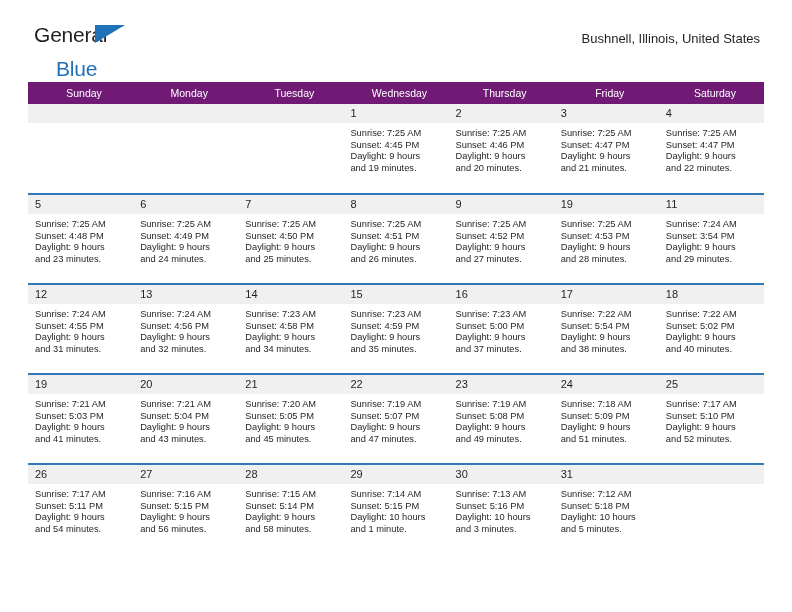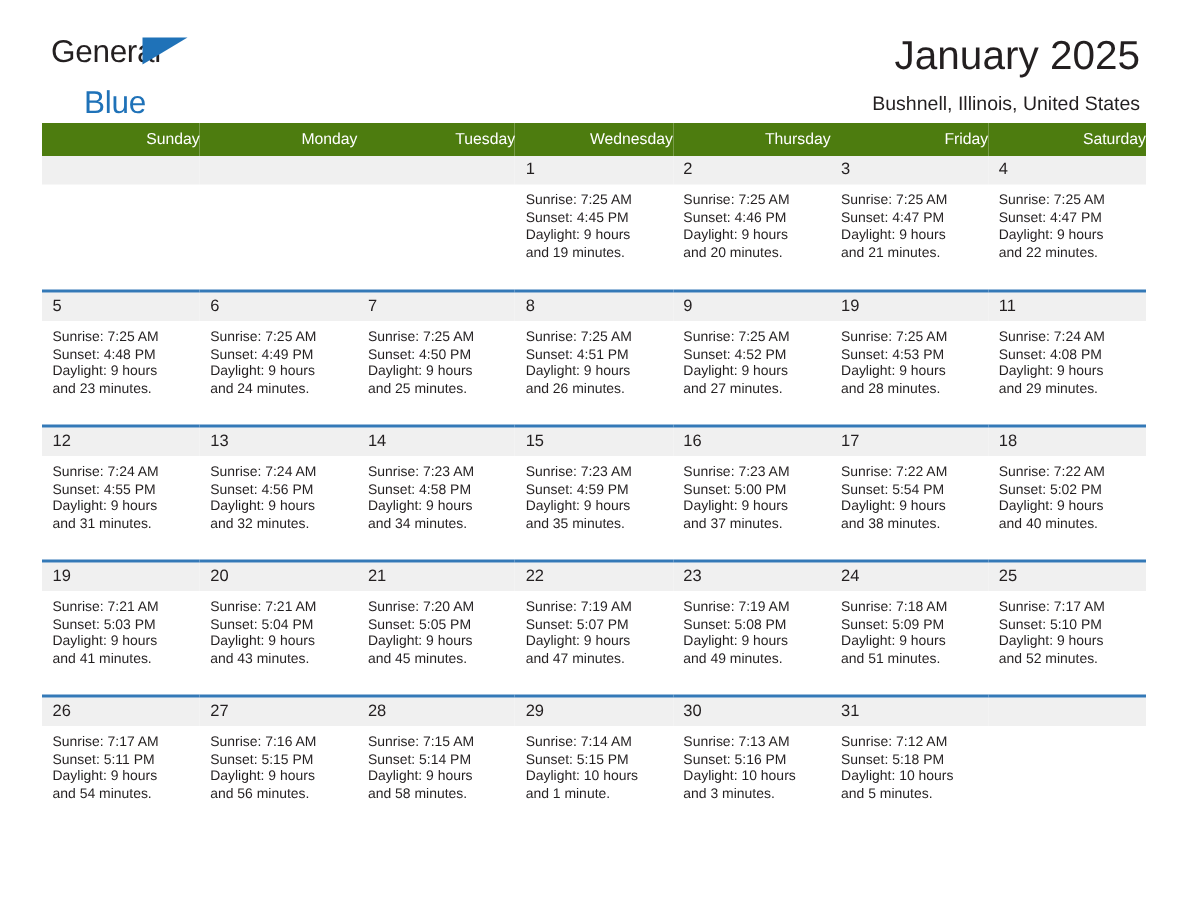--- a/index.html
+++ b/index.html
@@ -81,25 +81,25 @@
   }
 
   
   .calendar {
     width: 736px;
     border-collapse: collapse;
     table-layout: fixed;
     margin-top: 4px;
   }
   .calendar th {
-    background: #4d7c0f;
+    background: #701a75;
     color: #ffffff;
     font-size: 10.5px;
     font-weight: normal;
-    text-align: right;
+    text-align: center;
     padding: 5px 0 5px 7px;
     height: 20px;
     box-sizing: border-box;
   }
   .calendar td {
     vertical-align: top;
     padding: 0;
     border-top: 2px solid #3479b7;
     height: 90px;
     box-sizing: border-box;
@@ -134,21 +134,20 @@
 
 <div class="page">
 
   <div class="topbar">
     <div class="logo">
       <span class="logo-general">General</span>
       <span class="logo-tri"></span>
       <span class="logo-blue">Blue</span>
     </div>
     <div class="titlewrap">
-      <h1 class="cal-title">January 2025</h1>
       <div class="cal-subtitle">Bushnell, Illinois, United States</div>
     </div>
   </div>
 
   <table class="calendar">
     <thead>
       <tr>
         <th>Sunday</th>
         <th>Monday</th>
         <th>Tuesday</th>
@@ -278,21 +277,21 @@
             <div>Sunrise: 7:25 AM</div>
             <div>Sunset: 4:53 PM</div>
             <div>Daylight: 9 hours</div>
             <div>and 28 minutes.</div>
           </div>
         </td>
         <td class="day-cell">
           <div class="daynum">11</div>
           <div class="cellbody">
             <div>Sunrise: 7:24 AM</div>
-            <div>Sunset: 4:08 PM</div>
+            <div>Sunset: 3:54 PM</div>
             <div>Daylight: 9 hours</div>
             <div>and 29 minutes.</div>
           </div>
         </td>
       </tr>
 
       <tr class="week-row">
         <td class="day-cell">
           <div class="daynum">12</div>
           <div class="cellbody">

